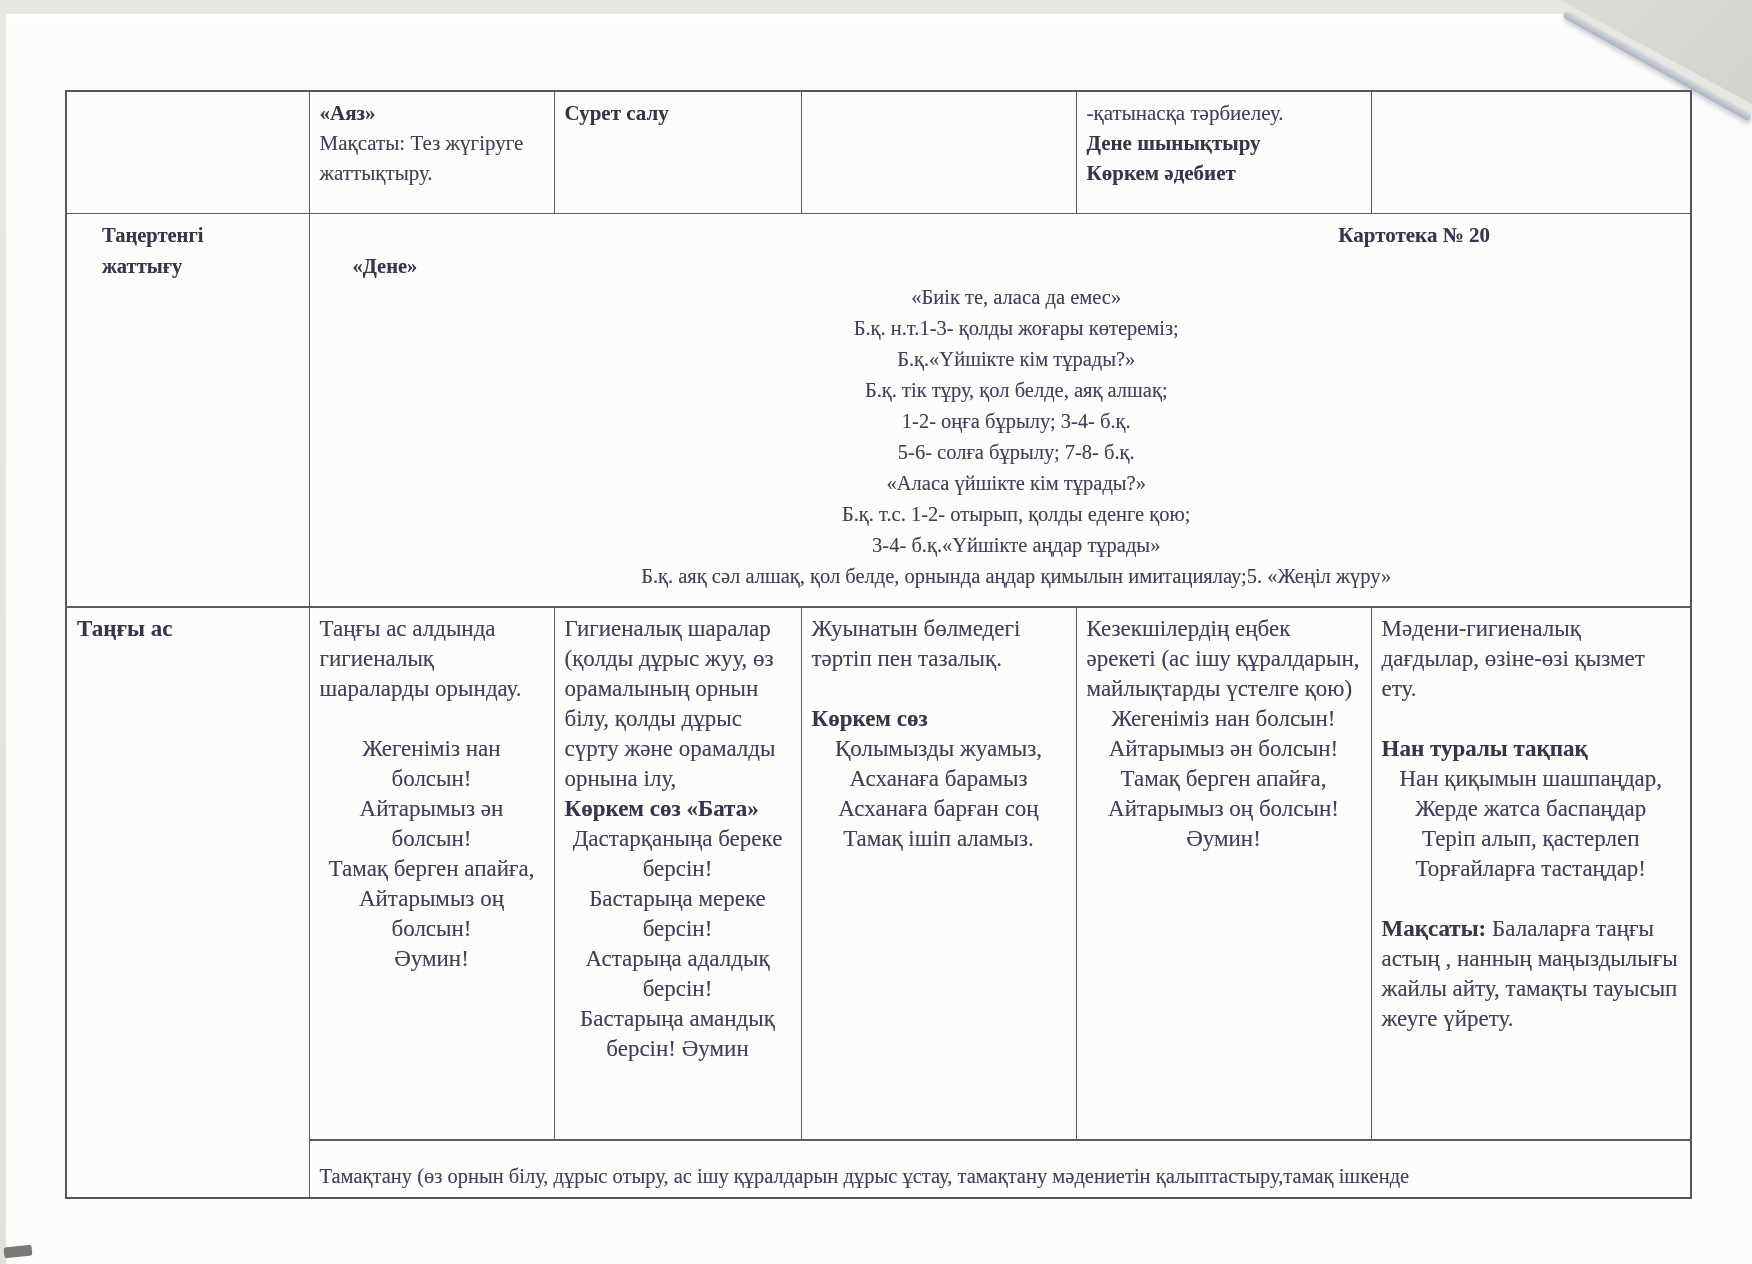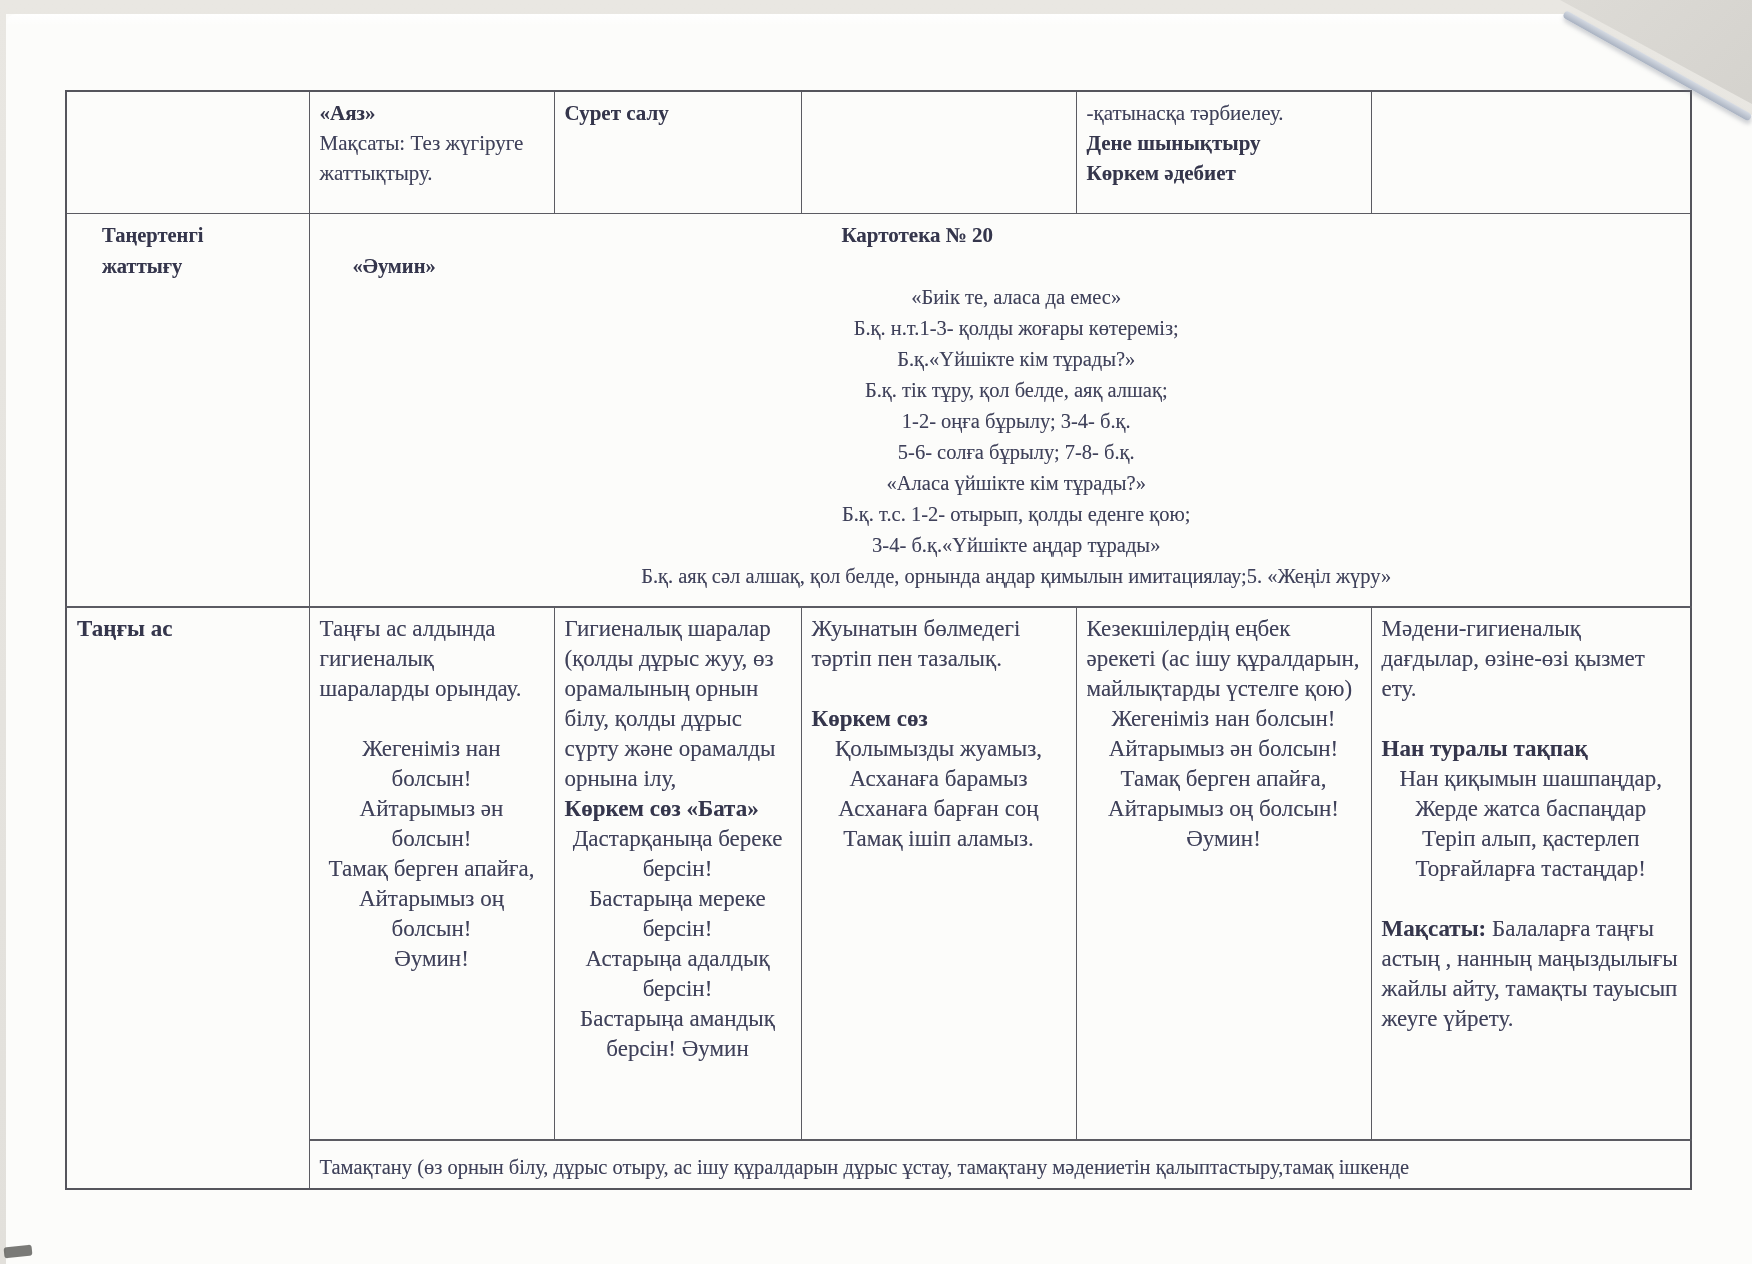--- a/index.html
+++ b/index.html
@@ -45,24 +45,24 @@
     border:1.5px solid #5b5b62;
     vertical-align:top;
     padding:6px 10px;
     font-size:23px;line-height:30px;
     text-shadow:0 0 .6px rgba(63,65,90,.35);
   }
   table.schedule{border:2px solid #55555c;}
   tr.r1 td{font-size:21px;line-height:30px;}
   tr.r2 td{font-size:20.5px;line-height:31px;padding-left:35px;}
   tr.r3 td{border-top-width:2px;}
-  tr.r4 td{border-top-width:2px;font-size:20.5px;line-height:30px;padding-top:11px;border-radius:13px;}
+  tr.r4 td{border-top-width:2px;font-size:20.5px;line-height:30px;padding-top:20px;border-radius:13px;}
   .b{font-weight:bold;color:#35364c;}
   .pre{white-space:pre-line;text-align:center;}
-  .center{text-align:center;}
+  .center{text-align:right;}
   .gap{height:30px;}
   .ex-head{padding-right:190px;font-size:21px;}
   .verse-narrow{padding-right:18px;}
 </style>
 </head>
 <body>
 
 <div class="scene">
   <div class="fold-shade"></div>
   <div class="page"></div>
@@ -98,21 +98,21 @@
       <td></td>
     </tr>
 
     <tr class="r2" style="height:394px">
       <td class="b">
         <div style="max-width:150px">Таңертенгі жаттығу</div>
       </td>
       <td colspan="5">
         <div class="center b ex-head">Картотека № 20</div>
         <div style="padding-left:8px">
-          <div class="b">«Әумин»</div>
+          <div class="b">«Дене»</div>
           <div class="pre">«Биік те, аласа да емес»
 Б.қ. н.т.1-3- қолды жоғары көтереміз;
 Б.қ.«Үйшікте кім тұрады?»
 Б.қ. тік тұру, қол белде, аяқ алшақ;
 1-2- оңға бұрылу; 3-4- б.қ.
 5-6- солға бұрылу; 7-8- б.қ.
 «Аласа үйшікте кім тұрады?»
 Б.қ. т.с. 1-2- отырып, қолды еденге қою;
 3-4- б.қ.«Үйшікте аңдар тұрады»
 Б.қ. аяқ сәл алшақ, қол белде, орнында аңдар қимылын имитациялау;5. «Жеңіл жүру»</div>

